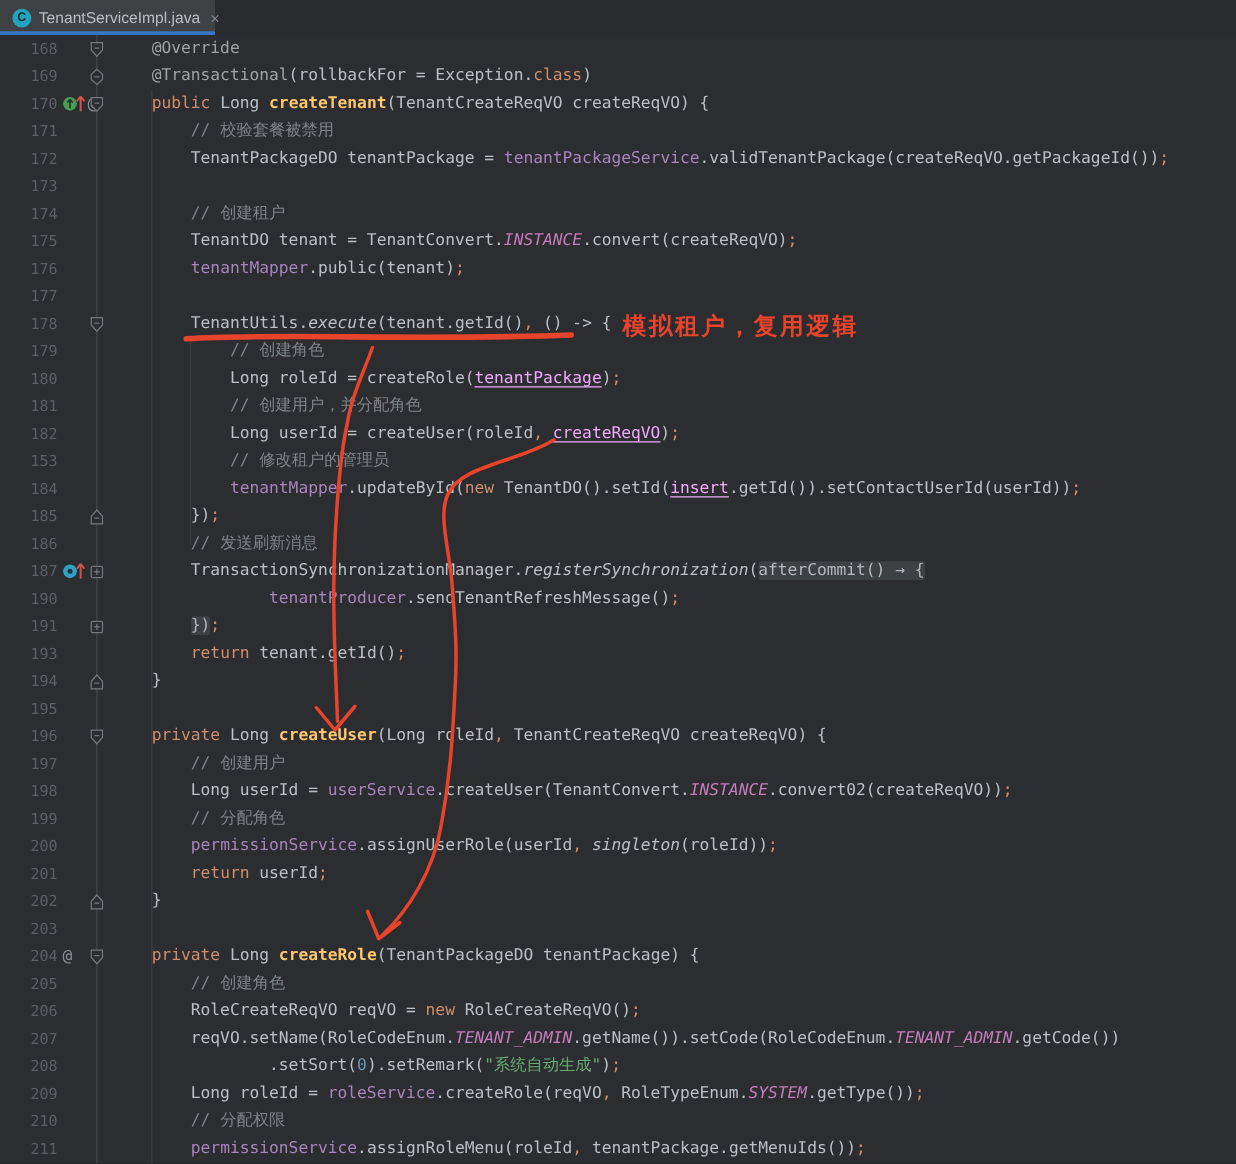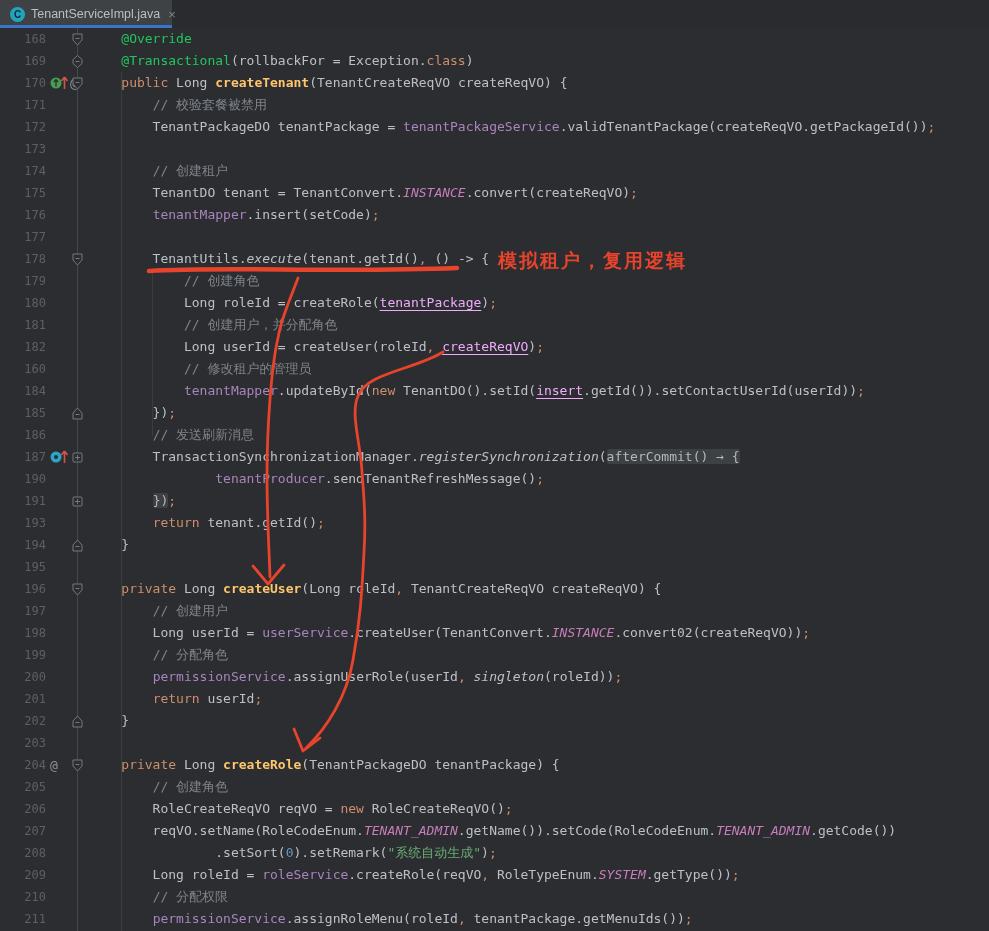--- a/index.html
+++ b/index.html
@@ -33,21 +33,21 @@
     font-family:"DejaVu Sans Mono", monospace; font-size:12px; line-height:22px; color:#5c6065;
   }
   .gicons { position:absolute; left:50px; top:0; height:22px; display:flex; align-items:center; gap:1px; }
   .foldm { position:absolute; left:70px; top:4px; width:15px; height:15px; }
   pre.code {
     position:absolute; left:90px; top:0; white-space:pre;
     font-family:"DejaVu Sans Mono", monospace; font-size:13px; line-height:22px;
   }
   .def  { color:#bcc0c6; }
   .kw   { color:#cf8e6d; }
-  .ann  { color:#22c55e; }
+  .ann  { color:#a3a3a3; }
   .cm   { color:#7f848a; }
   .md   { color:#ffc66d; font-weight:bold; }
   .fld  { color:#a985bd; }
   .sf   { color:#c77dbb; font-style:italic; }
   .sm   { color:#bcc0c6; font-style:italic; }
   .cap  { color:#f0abfc; text-decoration:underline; text-underline-offset:3px; }
   .semi { color:#cf8e6d; }
   .num  { color:#6897bb; }
   .str  { color:#6aab73; }
   .fold { background:#3d4144; color:#b4b8bd; border-radius:2px; }
@@ -134,21 +134,21 @@
         <div class="row" style="top: 132px;">
           <span class="ln">174</span>
           <pre class="code"><span class="def">        </span><span class="cm">// 创建租户</span></pre>
         </div>
         <div class="row" style="top: 154px;">
           <span class="ln">175</span>
           <pre class="code"><span class="def">        TenantDO tenant = TenantConvert.</span><span class="sf">INSTANCE</span><span class="def">.convert(createReqVO)</span><span class="semi">;</span></pre>
         </div>
         <div class="row" style="top: 176px;">
           <span class="ln">176</span>
-          <pre class="code"><span class="def">        </span><span class="fld">tenantMapper</span><span class="def">.insert(setCode)</span><span class="semi">;</span></pre>
+          <pre class="code"><span class="def">        </span><span class="fld">tenantMapper</span><span class="def">.public(tenant)</span><span class="semi">;</span></pre>
         </div>
         <div class="row" style="top: 198px;">
           <span class="ln">177</span>
           <pre class="code"></pre>
         </div>
         <div class="row" style="top: 220px;">
           <span class="ln">178</span>
           <span class="foldm"><svg width="15" height="15" viewBox="0 0 15 15">
               <path d="M3,2 H12 V8 L7.5,13 L3,8 Z" fill="#2b2d30" stroke="#74787d"></path>
               <path d="M5.5,6.5 H9.5" stroke="#74787d"></path>
@@ -165,21 +165,21 @@
         </div>
         <div class="row" style="top: 286px;">
           <span class="ln">181</span>
           <pre class="code"><span class="def">            </span><span class="cm">// 创建用户，并分配角色</span></pre>
         </div>
         <div class="row" style="top: 308px;">
           <span class="ln">182</span>
           <pre class="code"><span class="def">            Long userId = createUser(roleId</span><span class="semi">,</span><span class="def"> </span><span class="cap">createReqVO</span><span class="def">)</span><span class="semi">;</span></pre>
         </div>
         <div class="row" style="top: 330px;">
-          <span class="ln">160</span>
+          <span class="ln">153</span>
           <pre class="code"><span class="def">            </span><span class="cm">// 修改租户的管理员</span></pre>
         </div>
         <div class="row" style="top: 352px;">
           <span class="ln">184</span>
           <pre class="code"><span class="def">            </span><span class="fld">tenantMapper</span><span class="def">.updateById(</span><span class="kw">new</span><span class="def"> TenantDO().setId(</span><span class="cap">insert</span><span class="def">.getId()).setContactUserId(userId))</span><span class="semi">;</span></pre>
         </div>
         <div class="row" style="top: 374px;">
           <span class="ln">185</span>
           <span class="foldm"><svg width="15" height="15" viewBox="0 0 15 15">
               <path d="M3,13 H12 V7 L7.5,2 L3,7 Z" fill="#2b2d30" stroke="#74787d"></path>

